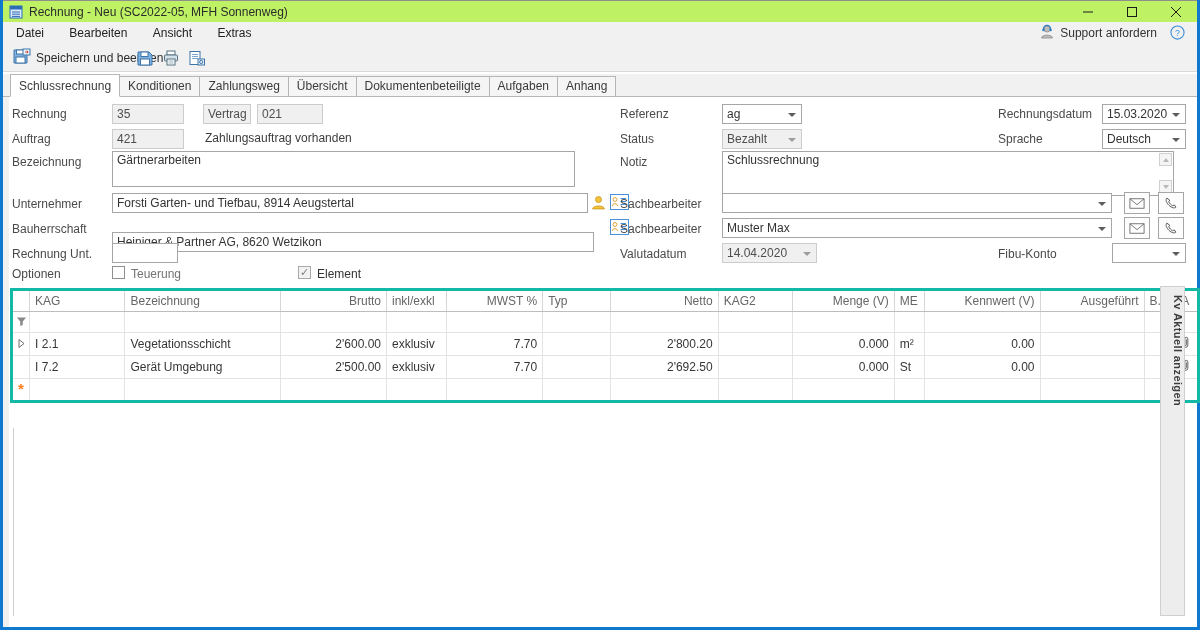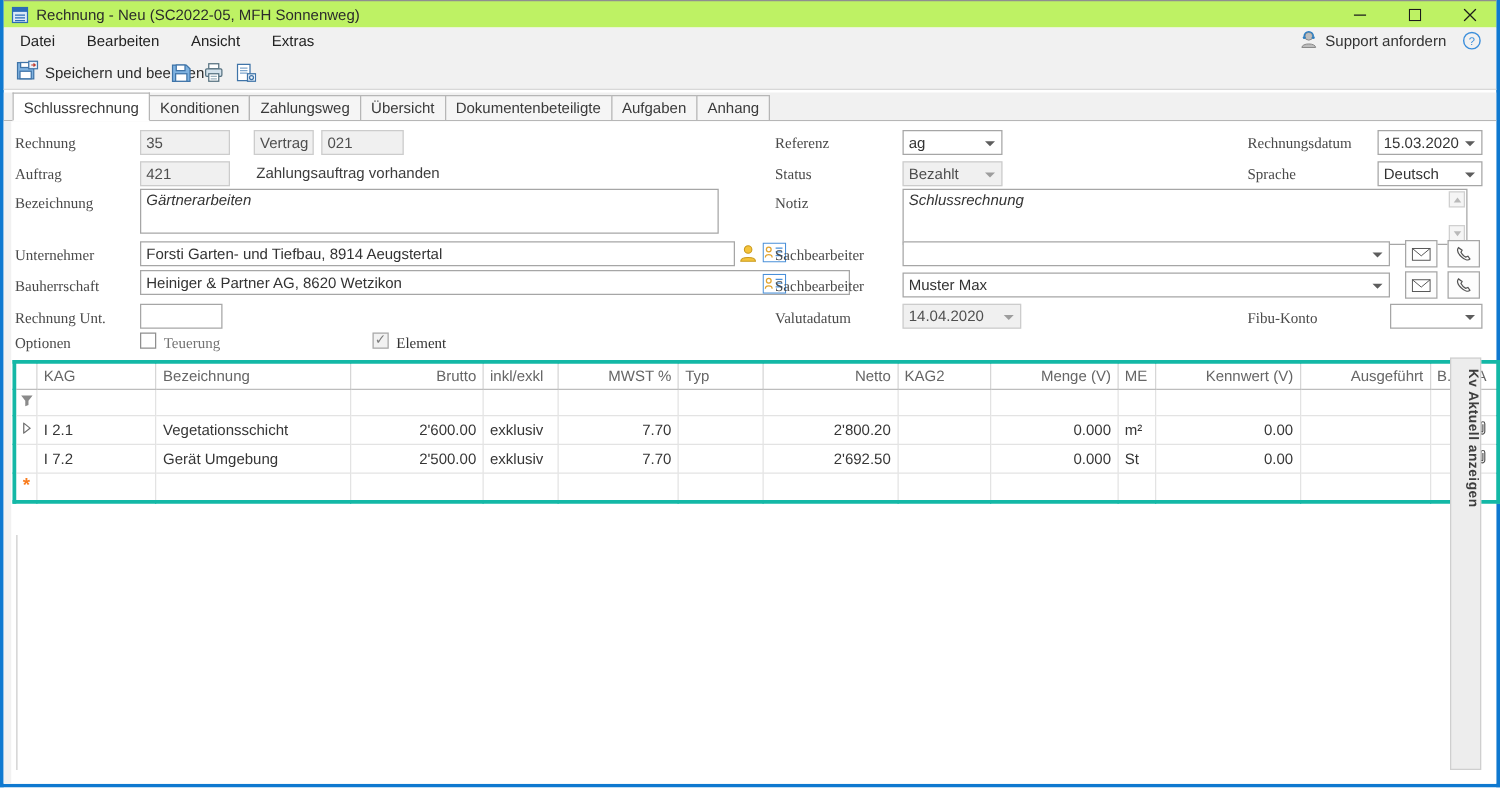--- a/index.html
+++ b/index.html
@@ -33,25 +33,25 @@
   
   #tabstrip { position:absolute; left:3px; top:74px; right:3px; height:23px; background:#f1f1f1; display:flex; align-items:flex-end; padding-left:7px; border-bottom:1px solid #b6b6b6; }
   .tab { display:inline-block; padding:2px 8px 3px 8px; height:20px; background:#f5f5f5; border:1px solid #b6b6b6; border-bottom:none; margin-right:-1px; color:#3a3a3a; white-space:nowrap; }
   .tab.active { height:23px; padding-top:4px; background:#fff; position:relative; z-index:2; margin-bottom:-1px; border-bottom:1px solid #fff; }
 
   
   #content-bg { position:absolute; left:3px; top:97px; right:3px; bottom:3px; background:#fff; }
   .gutter-left { position:absolute; left:3px; top:97px; width:6px; bottom:3px; background:#f1f1f1; }
   .dock-line { position:absolute; left:13px; top:428px; width:1px; height:188px; background:#cccccc; }
 
-  .lbl { position:absolute; color:#4a4a4a; white-space:nowrap;font-family:Liberation Serif, serif; }
+  .lbl { position:absolute; color:#4a4a4a; white-space:nowrap; }
   .note { position:absolute; color:#3c3c3c; white-space:nowrap; }
   .fld { position:absolute; background:#fff; border:1px solid #a6a6a6; font-size:12px; line-height:17px; padding:1px 4px; color:#333; white-space:nowrap; overflow:hidden; }
   .fld.dis { background:#f0f0f0; border-color:#cccccc; color:#4e4e4e; }
-  .fld.area { line-height:15px;font-style:italic; }
+  .fld.area { line-height:15px; }
   .arrow { position:absolute; right:5px; top:8px; width:0; height:0; border-left:4px solid transparent; border-right:4px solid transparent; border-top:4px solid #5d5d5d; }
   .dis .arrow { border-top-color:#9d9d9d; }
   .iconbtn { position:absolute; border:1px solid #a6a6a6; background:#fdfdfd; display:flex; align-items:center; justify-content:center; }
   .freeicon { position:absolute; display:flex; align-items:center; justify-content:center; }
   .cb { position:absolute; width:13px; height:13px; border:1px solid #8f8f8f; background:#fff; font-size:11px; line-height:11px; text-align:center; color:#7d7d7d; }
   .cb.checked { background:#f2f2f2; border-color:#a8a8a8; }
   .spin { position:absolute; width:13px; height:13px; border:1px solid #d0d0d0; background:#f5f5f5; display:flex; align-items:center; justify-content:center; }
   .spin i { width:0; height:0; border-left:3px solid transparent; border-right:3px solid transparent; }
   .spin.up i { border-bottom:4px solid #b9b9b9; }
   .spin.dn i { border-top:4px solid #b9b9b9; }
@@ -212,21 +212,21 @@
       <rect x="0.5" y="0.5" width="18" height="15" fill="#fff" stroke="#4a90d9"></rect>
       <circle cx="5" cy="5.5" r="1.9" fill="none" stroke="#e0a32e"></circle>
       <path d="M2.3 12 C2.3 9 7.7 9 7.7 12" stroke="#e0a32e" fill="none"></path>
       <line x1="10.5" y1="4.5" x2="16" y2="4.5" stroke="#4a90d9"></line>
       <line x1="10.5" y1="7.5" x2="16" y2="7.5" stroke="#4a90d9"></line>
       <line x1="10.5" y1="10.5" x2="16" y2="10.5" stroke="#4a90d9"></line>
     </svg>
 </span>
 
 <span class="lbl" style="left:12px;top:222px">Bauherrschaft</span>
-<div class="fld" style="left:112px;top:216px;width:568px;height:20px">Heiniger &amp; Partner AG, 8620 Wetzikon</div>
+<div class="fld" style="left:112px;top:232px;width:482px;height:20px">Heiniger &amp; Partner AG, 8620 Wetzikon</div>
 <span class="freeicon" style="left:610px;top:219px">
   <svg width="19" height="16" viewBox="0 0 19 16">
       <rect x="0.5" y="0.5" width="18" height="15" fill="#fff" stroke="#4a90d9"></rect>
       <circle cx="5" cy="5.5" r="1.9" fill="none" stroke="#e0a32e"></circle>
       <path d="M2.3 12 C2.3 9 7.7 9 7.7 12" stroke="#e0a32e" fill="none"></path>
       <line x1="10.5" y1="4.5" x2="16" y2="4.5" stroke="#4a90d9"></line>
       <line x1="10.5" y1="7.5" x2="16" y2="7.5" stroke="#4a90d9"></line>
       <line x1="10.5" y1="10.5" x2="16" y2="10.5" stroke="#4a90d9"></line>
     </svg>
 </span>

